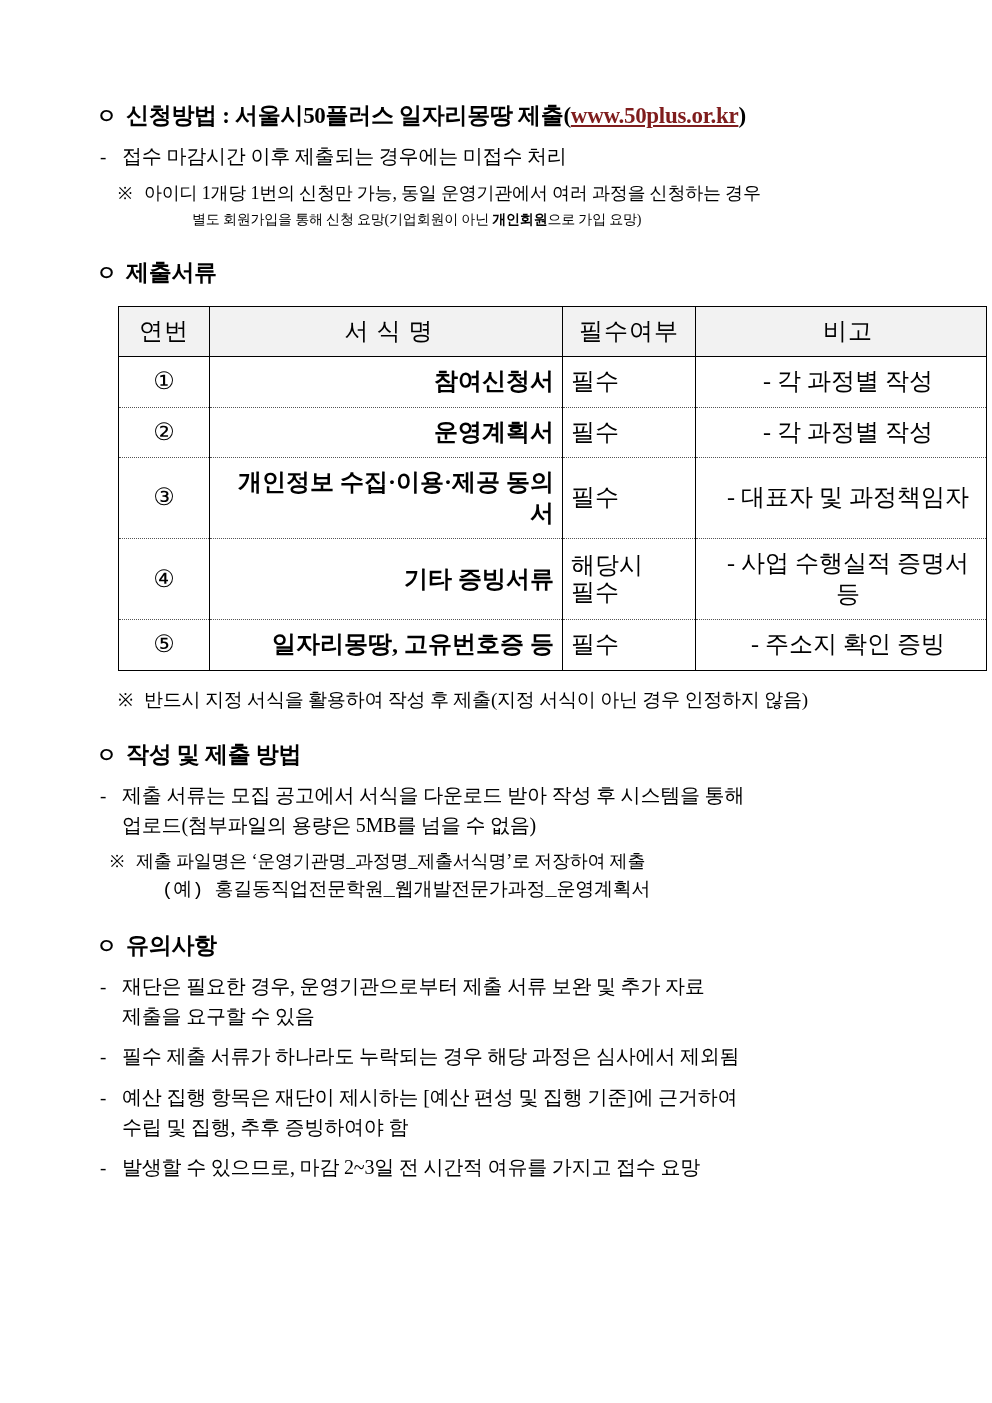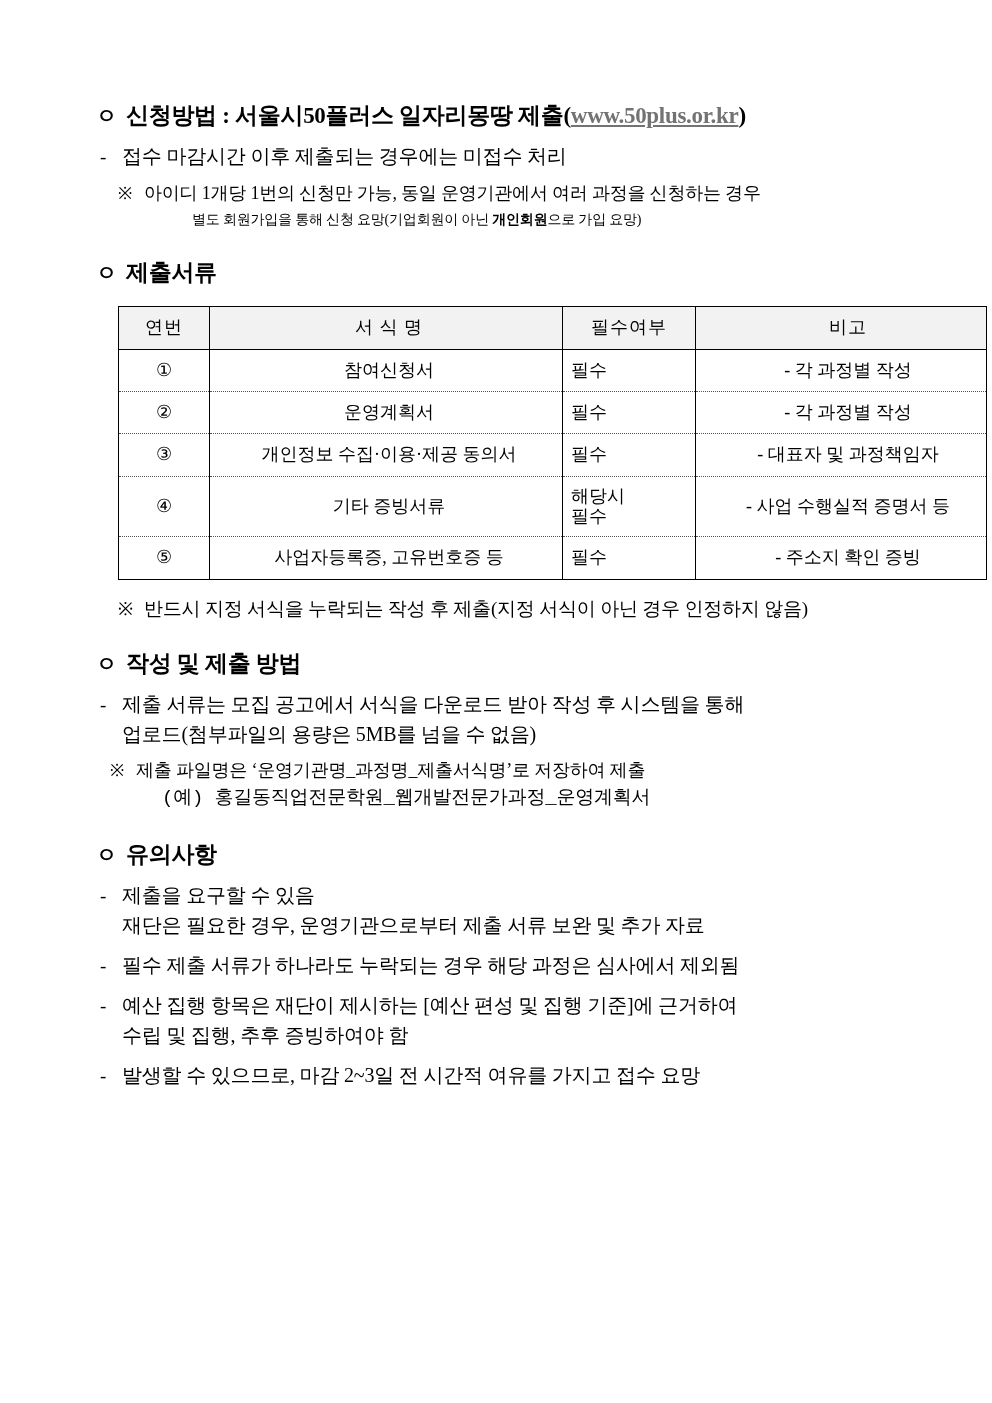--- a/index.html
+++ b/index.html
@@ -43,21 +43,21 @@
     font-weight: bold;
     line-height: 1.35;
   }
   .h-text {
     font-size: 23px;
     font-weight: bold;
     letter-spacing: -0.3px;
     line-height: 1.35;
   }
   .h-text .link {
-    color: #737373;
+    color: #7f1d1d;
     text-decoration: underline;
     font-weight: bold;
   }
 
   
   .d-row {
     display: flex;
     align-items: baseline;
     margin-top: 10px;
   }
@@ -121,37 +121,37 @@
   table.docs {
     border-collapse: collapse;
     width: 100%;
     table-layout: fixed;
   }
   table.docs th, table.docs td {
     border-left: 1px solid #000;
     border-right: 1px solid #000;
     border-top: 1px dotted #555;
     border-bottom: 1px dotted #555;
-    font-size: 18px;
+    font-size: 24px;
     padding: 9px 8px;
     line-height: 1.3;
   }
   table.docs thead th {
     background: #f2f2f2;
     border-top: 1.8px solid #000;
     border-bottom: 1.8px solid #000;
     font-weight: normal;
     text-align: center;
     letter-spacing: 1px;
   }
   table.docs tbody tr:last-child td {
     border-bottom: 1.8px solid #000;
   }
   .col-no { width: 74px; text-align: center; }
-  .col-name { width: 330px; text-align: center; padding-left: 14px !important; }
+  .col-name { width: 330px; text-align: right; padding-left: 14px !important; font-weight: bold; }
   .col-req { width: 116px; text-align: left; }
   .col-note { width: 260px; text-align: center; padding-left: 22px !important; }
   td.col-req .two-line { line-height: 1.15; }
 
   .tnote {
     margin-top: 16px;
     margin-left: 22px;
     display: flex;
     align-items: baseline;
   }
@@ -222,31 +222,31 @@
             <td class="col-req">
               <div class="two-line">
                 <div>해당시</div>
                 <div>필수</div>
               </div>
             </td>
             <td class="col-note">- 사업 수행실적 증명서 등</td>
           </tr>
           <tr>
             <td class="col-no">⑤</td>
-            <td class="col-name">사업자등록증, 고유번호증 등</td>
+            <td class="col-name">일자리몽땅, 고유번호증 등</td>
             <td class="col-req">필수</td>
             <td class="col-note">- 주소지 확인 증빙</td>
           </tr>
         </tbody>
       </table>
     </div>
 
     <div class="tnote">
       <span class="m">※</span>
-      <span class="t">반드시 지정 서식을 누락되는 작성 후 제출(지정 서식이 아닌 경우 인정하지 않음)</span>
+      <span class="t">반드시 지정 서식을 활용하여 작성 후 제출(지정 서식이 아닌 경우 인정하지 않음)</span>
     </div>
 
     <div class="h-row">
       <span class="h-marker">ㅇ</span>
       <span class="h-text">작성 및 제출 방법</span>
     </div>
 
     <div class="d-row">
       <span class="d-marker">-</span>
       <span class="d-text">
@@ -264,22 +264,22 @@
     </div>
 
     <div class="h-row">
       <span class="h-marker">ㅇ</span>
       <span class="h-text">유의사항</span>
     </div>
 
     <div class="d-row">
       <span class="d-marker">-</span>
       <span class="d-text">
+        <div>재단은 필요한 경우, 운영기관으로부터 제출 서류 보완 및 추가 자료</div>
         <div>제출을 요구할 수 있음</div>
-        <div>재단은 필요한 경우, 운영기관으로부터 제출 서류 보완 및 추가 자료</div>
       </span>
     </div>
 
     <div class="d-row">
       <span class="d-marker">-</span>
       <span class="d-text">필수 제출 서류가 하나라도 누락되는 경우 해당 과정은 심사에서 제외됨</span>
     </div>
 
     <div class="d-row">
       <span class="d-marker">-</span>

